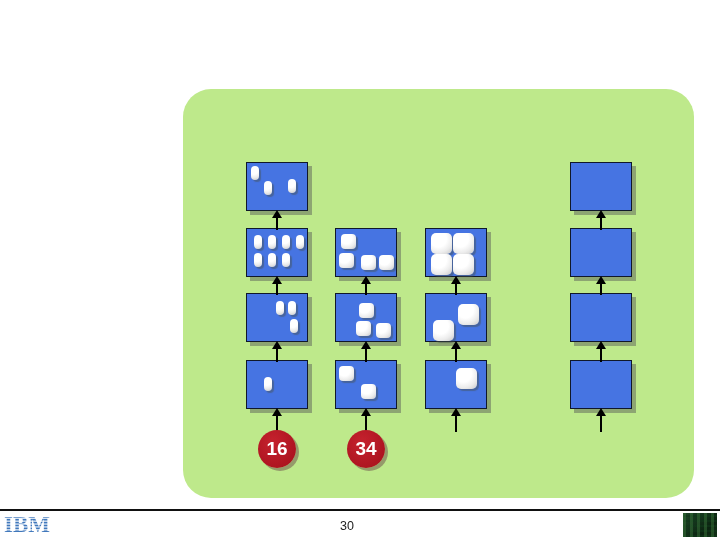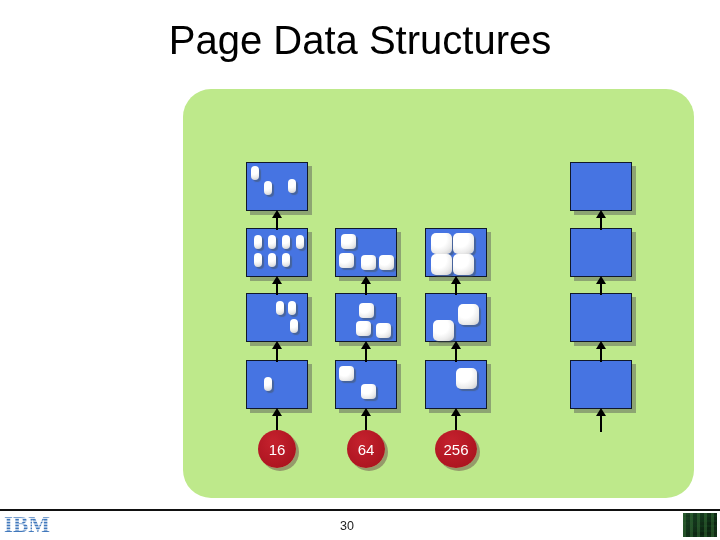--- a/index.html
+++ b/index.html
@@ -20,39 +20,38 @@
   .item.square-medium{width:15px;height:15px;border-radius:4px;}
   .item.square-large{width:21px;height:21px;border-radius:5px;}
   .connector{position:absolute;width:12px;}
   .connector .line{position:absolute;left:50%;transform:translateX(-50%);
                    top:4px;bottom:-2px;width:2px;background:#000;}
   .connector .head{position:absolute;left:50%;transform:translateX(-50%);top:-1px;
                    width:0;height:0;border-left:5px solid transparent;
                    border-right:5px solid transparent;border-bottom:8px solid #000;}
   .oval{position:absolute;height:38px;border-radius:50%;
         display:flex;align-items:center;justify-content:center;
-        color:#fff;font-weight:normal;font-size:15px;
+        color:#fff;font-weight:bold;font-size:19px;
         box-shadow:3px 3px 0 rgba(115,90,80,.55);}
   .footer-line{position:absolute;left:0;top:509px;width:720px;height:1.5px;background:#111;}
   .ibm-logo{position:absolute;left:4px;top:513px;}
   .page-number{position:absolute;left:297px;top:519px;width:100px;text-align:center;
                font-size:12.5px;color:#222;}
   .thumbnail{position:absolute;left:683px;top:513px;width:34px;height:24px;
              background-image:
                repeating-linear-gradient(90deg, rgba(60,120,60,.45) 0 3px, rgba(0,0,0,0) 3px 7px),
                repeating-linear-gradient(0deg, rgba(15,55,25,.6) 0 2px, rgba(0,0,0,0) 2px 5px),
                linear-gradient(135deg,#1d4527,#0b2310 70%,#143018);
              background-color:#12301a;}
 </style>
 </head>
 <body>
 
 <div class="slide">
 
-  <h1 class="title">Page Data Structures</h1>
 
   <div class="panel" style="background: rgb(190, 233, 139);"></div>
 
   <div id="diagram">
       <div class="box" style="left: 246px; top: 162px; background: rgb(70, 116, 226);">
         <div class="item pill-small" style="left: 4px; top: 3px;"></div>
         <div class="item pill-small" style="left: 17px; top: 18px;"></div>
         <div class="item pill-small" style="left: 41px; top: 16px;"></div>
       </div>
       <div class="box" style="left: 246px; top: 228px; background: rgb(70, 116, 226);">
@@ -109,21 +108,21 @@
         <div class="item square-medium" style="left: 25px; top: 23px;"></div>
       </div>
       <div class="connector" style="left: 360px; top: 342px; height: 18px;">
         <div class="line"></div>
         <div class="head"></div>
       </div>
       <div class="connector" style="left: 360px; top: 409px; height: 21px;">
         <div class="line"></div>
         <div class="head"></div>
       </div>
-      <div class="oval" style="width: 38px; left: 347px; top: 430px; background: radial-gradient(at 40% 32%, rgb(194, 32, 44) 10%, rgb(172, 20, 32) 75%); color: rgb(255, 255, 255);">64</div>
+      <div class="oval" style="width: 38px; left: 347px; top: 430px; background: radial-gradient(at 40% 32%, rgb(194, 32, 44) 10%, rgb(172, 20, 32) 75%); color: rgb(255, 255, 255);">34</div>
       <div class="box" style="left: 425px; top: 228px; background: rgb(70, 116, 226);">
         <div class="item square-large" style="left: 5px; top: 4px;"></div>
         <div class="item square-large" style="left: 27px; top: 4px;"></div>
         <div class="item square-large" style="left: 5px; top: 25px;"></div>
         <div class="item square-large" style="left: 27px; top: 25px;"></div>
       </div>
       <div class="box" style="left: 425px; top: 293px; background: rgb(70, 116, 226);">
         <div class="item square-large" style="left: 32px; top: 10px;"></div>
         <div class="item square-large" style="left: 7px; top: 26px;"></div>
       </div>
@@ -135,21 +134,20 @@
         <div class="item square-large" style="left: 30px; top: 7px;"></div>
       </div>
       <div class="connector" style="left: 450px; top: 342px; height: 18px;">
         <div class="line"></div>
         <div class="head"></div>
       </div>
       <div class="connector" style="left: 450px; top: 409px; height: 21px;">
         <div class="line"></div>
         <div class="head"></div>
       </div>
-      <div class="oval" style="width: 42px; left: 435px; top: 430px; background: radial-gradient(at 40% 32%, rgb(194, 32, 44) 10%, rgb(172, 20, 32) 75%); color: rgb(255, 255, 255);">256</div>
       <div class="box" style="left: 570px; top: 162px; background: rgb(70, 116, 226);"></div>
       <div class="box" style="left: 570px; top: 228px; background: rgb(70, 116, 226);"></div>
       <div class="connector" style="left: 595px; top: 211px; height: 17px;">
         <div class="line"></div>
         <div class="head"></div>
       </div>
       <div class="box" style="left: 570px; top: 293px; background: rgb(70, 116, 226);"></div>
       <div class="connector" style="left: 595px; top: 277px; height: 16px;">
         <div class="line"></div>
         <div class="head"></div>

